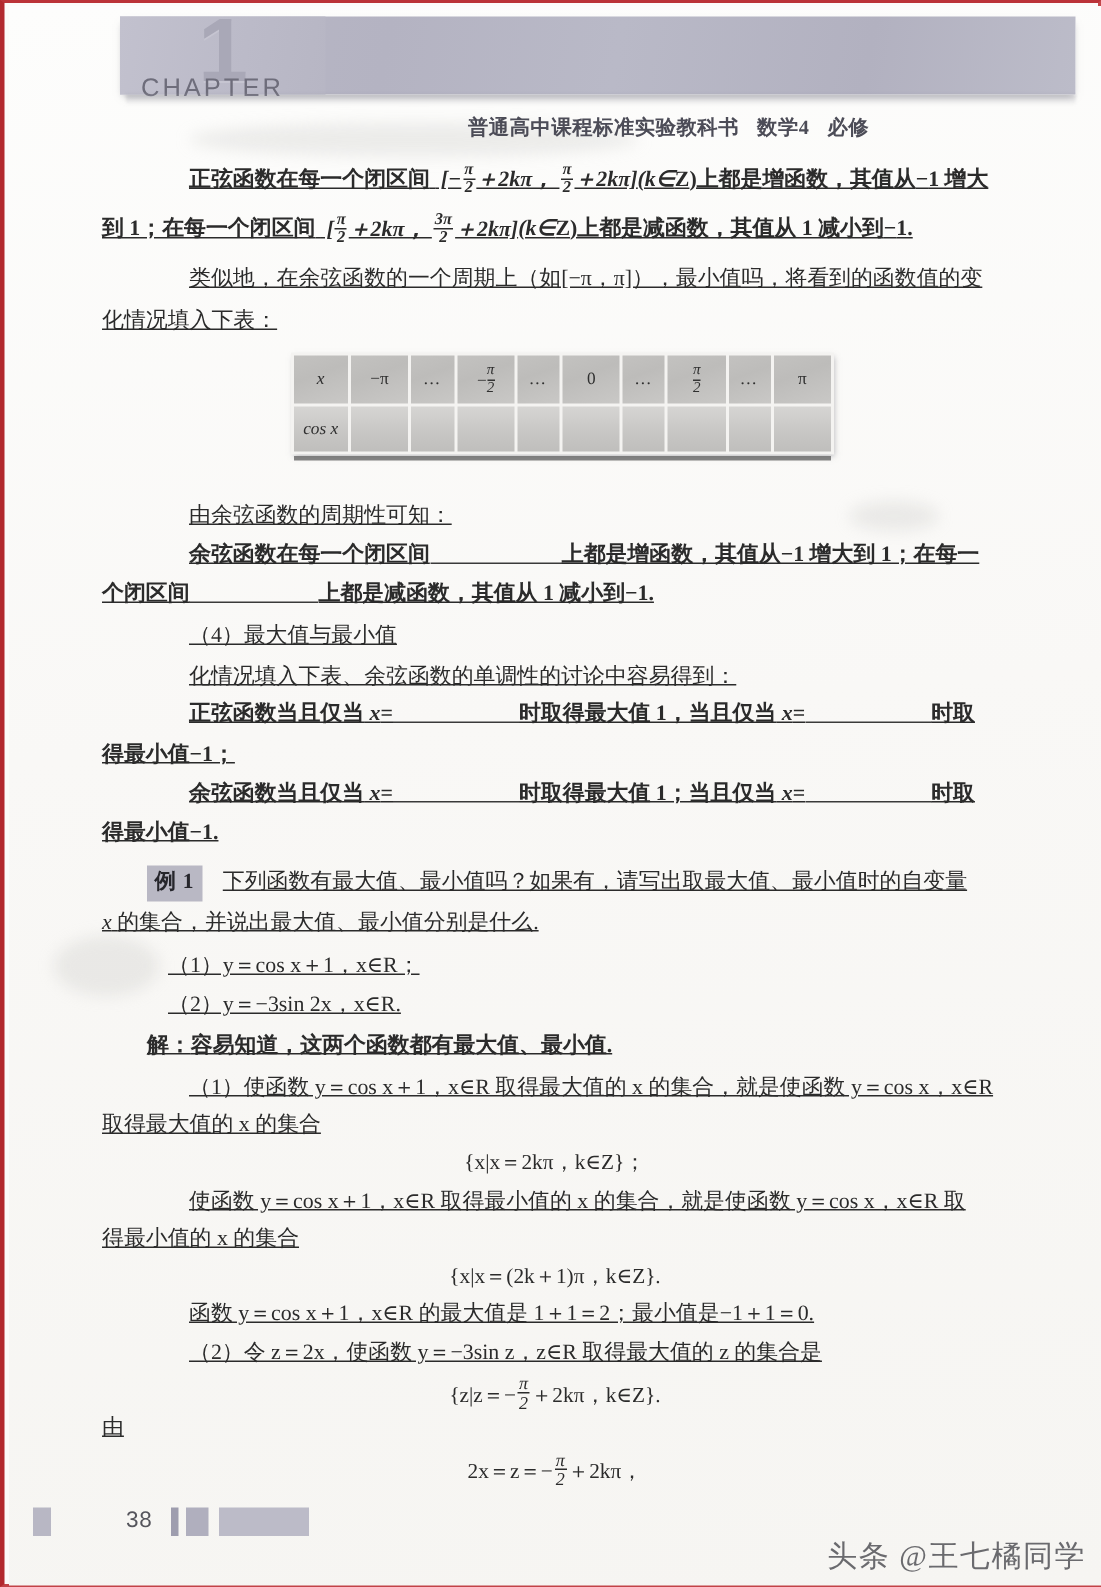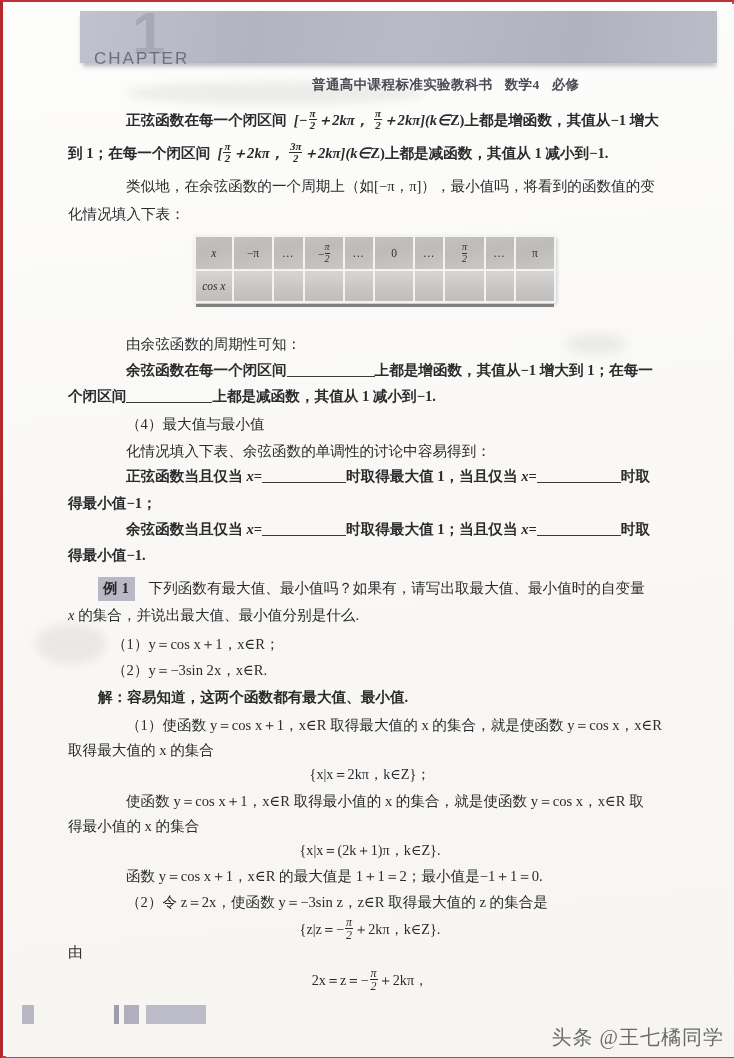--- a/index.html
+++ b/index.html
@@ -102,20 +102,21 @@
     left: 0; top: 0;
     width: 728px;
   }
   .para {
     position: absolute;
     font-size: 14.6px;
     color: #2b2b2b;
     line-height: 1.5;
     white-space: nowrap;
     font-weight: 700;
+    text-decoration: underline;
   }
   .para.reg { font-weight: 400; }
   .ind { display:inline-block; width: 28px; }
   .mit {
     font-style: italic;
     font-family: "Liberation Serif", serif;
   }
   .mbb { font-weight: 700; font-family: "Liberation Serif", serif; }
   .frac {
     display: inline-block;
@@ -355,20 +356,23 @@
     <div class="para reg" style="left:92px;top:888px;"><span class="ind"></span><span>（2）令 z＝2x，使函数 y＝−3sin z，z∈R 取得最大值的 z 的集合是</span></div>
 
     <div class="centered-eq" style="left:0;top:912px;width:728px;"><span>{z|z＝−</span><span class="frac" style="font-size:12px;"><span class="num">π</span><span class="den">2</span></span><span>＋2kπ，k∈Z}.</span></div>
 
     <div class="para reg" style="left:62px;top:938px;"><span>由</span></div>
 
     <div class="centered-eq" style="left:0;top:963px;width:728px;"><span>2x＝z＝−</span><span class="frac" style="font-size:12px;"><span class="num">π</span><span class="den">2</span></span><span>＋2kπ，</span></div>
   </div>
 
   <div class="footer-left-blk"></div>
+  <div class="footer">
+    <div class="f-pageno">38</div>
+  </div>
   <div class="footer-blocks">
     <div class="fb k1"></div>
     <div class="fb k2"></div>
     <div class="fb k3"></div>
   </div>
 
   <div class="watermark">头条 @王七橘同学</div>
 </div>
 </div>
 

